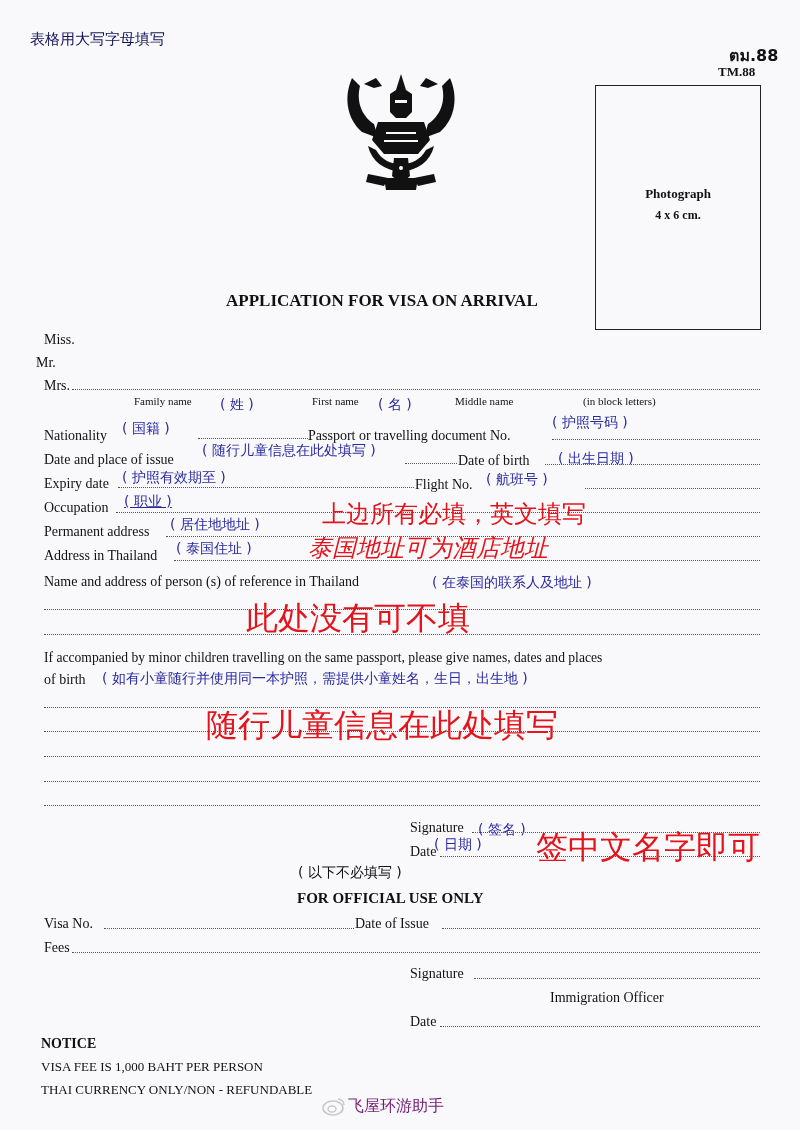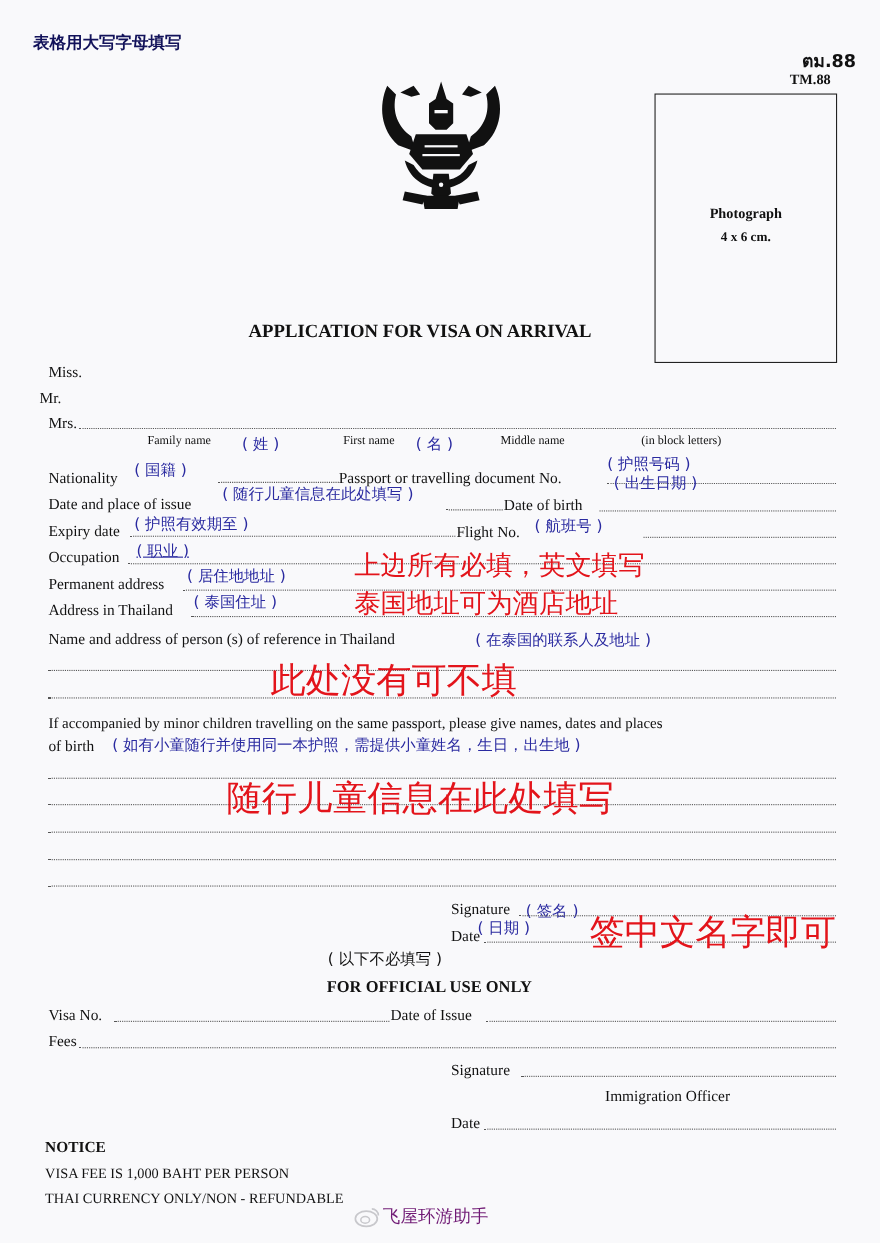--- a/index.html
+++ b/index.html
@@ -5,21 +5,21 @@
     * { box-sizing: border-box; margin: 0; padding: 0; }
     html, body { width: 800px; height: 1130px; background: #f9f9fb; overflow: hidden; }
     body { position: relative; font-family: "Liberation Serif", serif; color: #111; }
     .abs { position: absolute; white-space: nowrap; }
     .lbl { font-size: 14px; line-height: 16px; }
     .small { font-size: 11px; }
     .bold { font-weight: bold; }
     .cn { font-family: "DejaVu Sans", sans-serif; color: #2a2aa0; font-size: 14px; line-height: 16px; }
     .red { font-family: "DejaVu Sans", sans-serif; color: #e3141b; font-weight: normal; }
     .dot { position: absolute; height: 0; border-bottom: 1.5px dotted #555; }
-    .navy { font-family: "DejaVu Sans", sans-serif; color: #12125a; font-weight: bold; font-size: 15px; }
+    .navy { font-family: "DejaVu Sans", sans-serif; color: #12125a; font-weight: normal; font-size: 15px; }
     .photo-box { position: absolute; border: 1.5px solid #222; }
     .wm { font-family: "DejaVu Sans", sans-serif; color: #701a75; font-size: 16px; }
   </style>
 </head>
 <body>
 
 <div class="abs navy" style="left:30px;top:30px;">表格用大写字母填写</div>
 <div class="abs bold" style="left:729px;top:43px;font-size:16px;font-family:'DejaVu Sans',sans-serif;">ตม.88</div>
 <div class="abs bold" style="left:718px;top:64px;font-size:13px;">TM.88</div>
 
@@ -70,21 +70,21 @@
 <div class="abs cn" style="left:122px;top:420px;">( 国籍 )</div>
 <div class="dot" style="left:198px;top:438px;width:110px;"></div>
 <div class="abs lbl" style="left:308px;top:428px;">Passport or travelling document No.</div>
 <div class="abs cn" style="left:552px;top:414px;">( 护照号码 )</div>
 <div class="dot" style="left:552px;top:439px;width:208px;"></div>
 
 <div class="abs lbl" style="left:44px;top:452px;">Date and place of issue</div>
 <div class="abs cn" style="left:202px;top:442px;">( 随行儿童信息在此处填写 )</div>
 <div class="dot" style="left:405px;top:463px;width:52px;"></div>
 <div class="abs lbl" style="left:458px;top:453px;">Date of birth</div>
-<div class="abs cn" style="left:558px;top:432px;text-align:center;">( 出生日期 )</div>
+<div class="abs cn" style="left:558px;top:450px;text-align:center;">( 出生日期 )</div>
 <div class="dot" style="left:545px;top:464px;width:215px;"></div>
 
 <div class="abs lbl" style="left:44px;top:476px;">Expiry date</div>
 <div class="abs cn" style="left:122px;top:469px;">( 护照有效期至 )</div>
 <div class="dot" style="left:118px;top:487px;width:296px;"></div>
 <div class="abs lbl" style="left:415px;top:477px;">Flight No.</div>
 <div class="abs cn" style="left:486px;top:471px;">( 航班号 )</div>
 <div class="dot" style="left:585px;top:488px;width:175px;"></div>
 
 <div class="abs lbl" style="left:44px;top:500px;">Occupation</div>
@@ -93,21 +93,21 @@
 
 <div class="abs lbl" style="left:44px;top:524px;">Permanent address</div>
 <div class="abs cn" style="left:170px;top:516px;">( 居住地地址 )</div>
 <div class="dot" style="left:166px;top:536px;width:594px;"></div>
 
 <div class="abs lbl" style="left:44px;top:548px;">Address in Thailand</div>
 <div class="abs cn" style="left:176px;top:540px;">( 泰国住址 )</div>
 <div class="dot" style="left:174px;top:560px;width:586px;"></div>
 
 <div class="abs red" style="left:322px;top:498px;font-size:24px;">上边所有必填，英文填写</div>
-<div class="abs red" style="left:322px;top:532px;font-size:24px;">泰国地址可为酒店地址</div>
+<div class="abs red" style="left:308px;top:532px;font-size:24px;font-style:italic;">泰国地址可为酒店地址</div>
 
 <div class="abs lbl" style="left:44px;top:574px;">Name and address of person (s) of reference in Thailand</div>
 <div class="abs cn" style="left:432px;top:574px;">( 在泰国的联系人及地址 )</div>
 <div class="dot" style="left:44px;top:609px;width:716px;"></div>
 <div class="dot" style="left:44px;top:634px;width:716px;"></div>
 <div class="abs red" style="left:246px;top:597px;font-size:32px;">此处没有可不填</div>
 
 <div class="abs lbl" style="left:44px;top:650px;font-size:13.6px;">If accompanied by minor children travelling on the same passport, please give names, dates and places</div>
 <div class="abs lbl" style="left:44px;top:672px;">of birth</div>
 <div class="abs cn" style="left:102px;top:670px;">( 如有小童随行并使用同一本护照，需提供小童姓名，生日，出生地 )</div>

